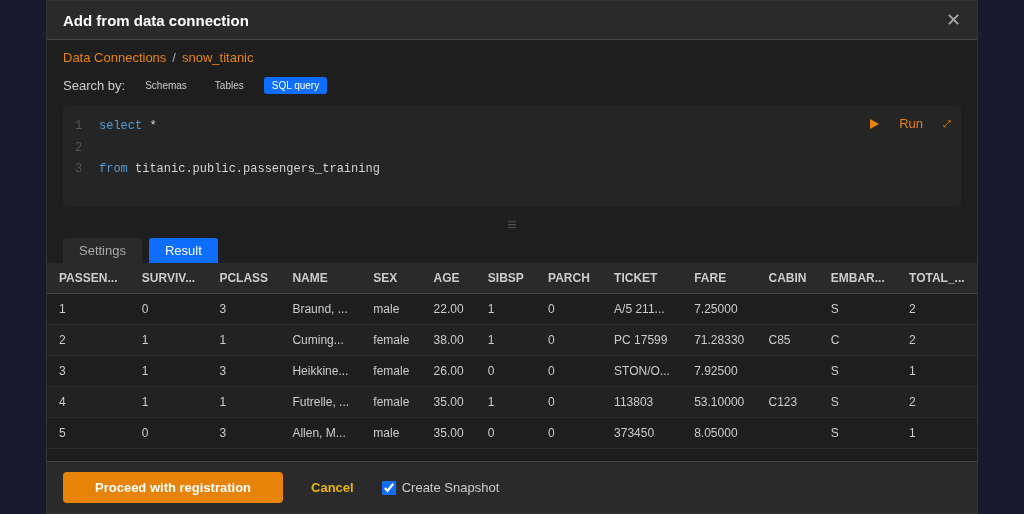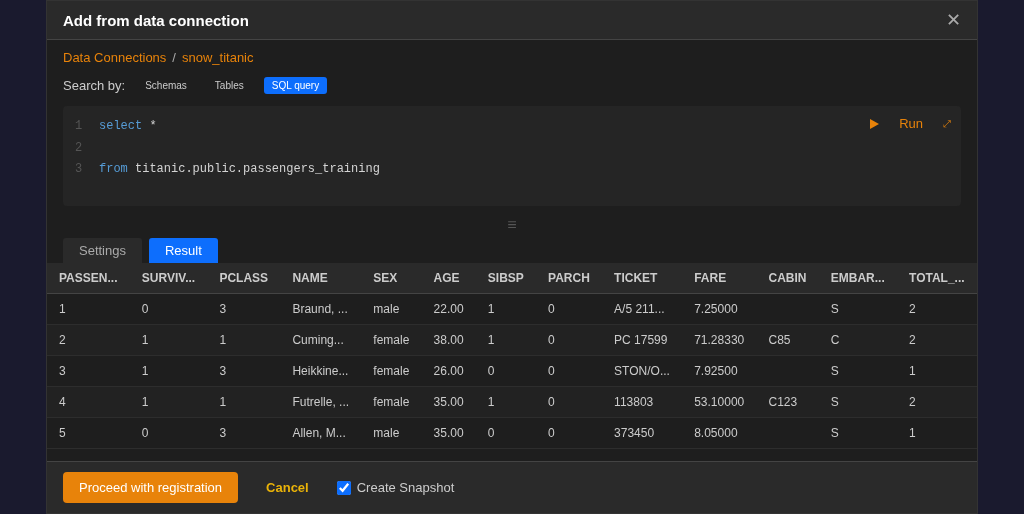--- a/index.html
+++ b/index.html
@@ -194,25 +194,25 @@
       border-top: 1px solid #444;
       padding: 10px 16px;
       display: flex;
       align-items: center;
       gap: 12px;
     }
     .btn-proceed {
       background: #e8830a;
       color: #fff;
       border: none;
-      padding: 8px 16px;
+      padding: 8px 32px;
       border-radius: 4px;
       cursor: pointer;
       font-size: 13px;
-      font-weight: 400;
+      font-weight: 700;
     }
     .btn-cancel {
       background: none;
       color: #eab308;
       border: none;
       padding: 8px 16px;
       cursor: pointer;
       font-size: 13px;
       font-weight: 600;
     }

